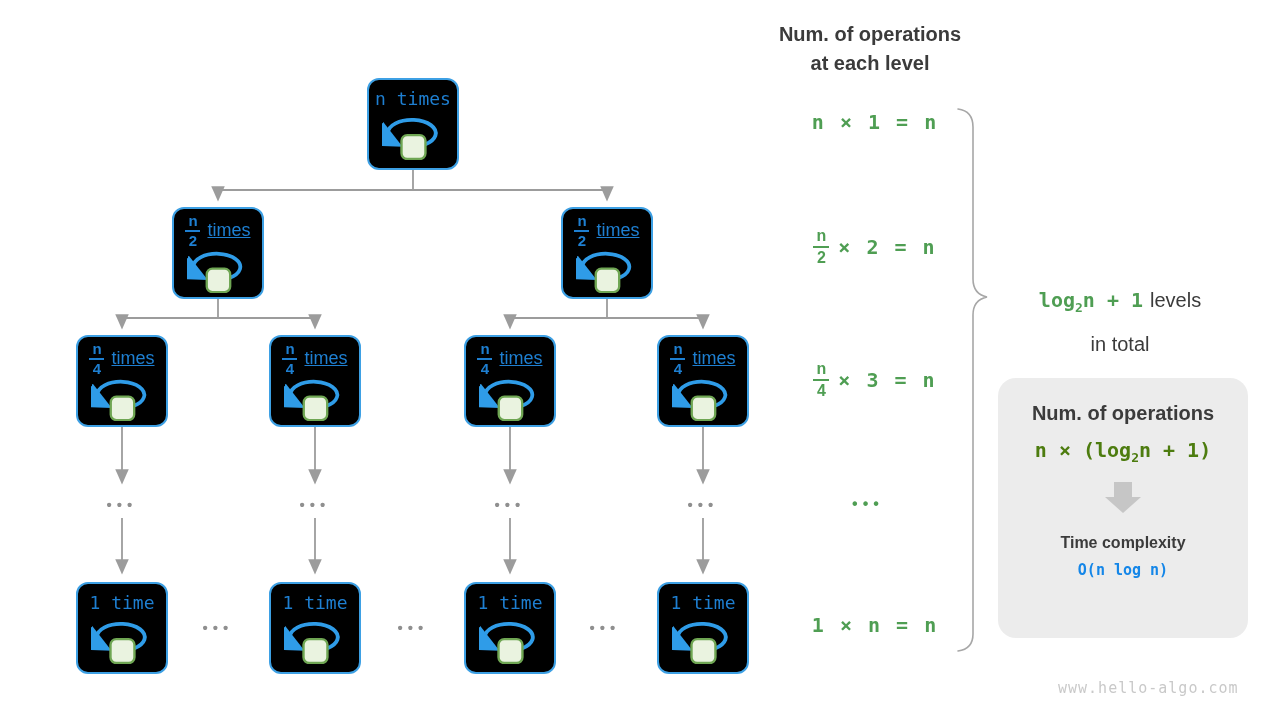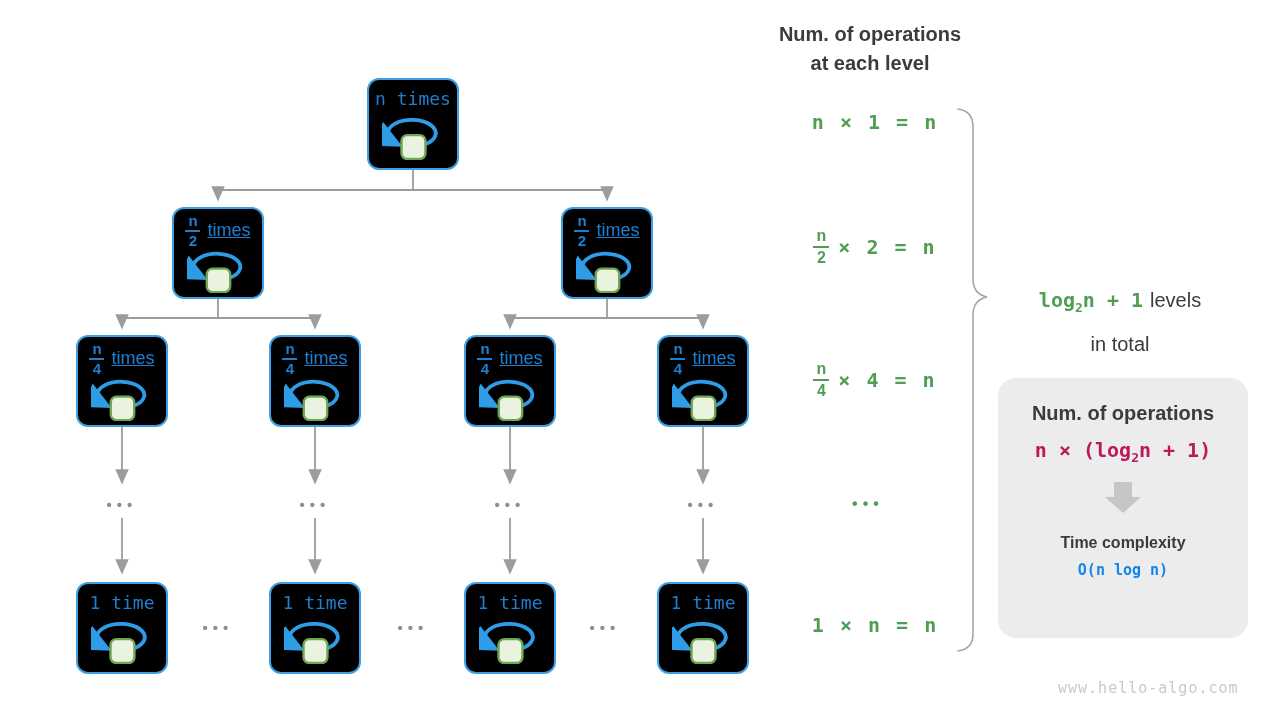--- a/index.html
+++ b/index.html
@@ -49,21 +49,21 @@
   .brace-label sub { font-size:13px; }
   .brace-label .suffix { margin-left:7px; }
 
   
   .panel {
     position:absolute; left:998px; top:378px; width:250px; height:260px;
     background:#ececec; border-radius:18px; z-index:1;
     display:flex; flex-direction:column; align-items:center;
   }
   .panel-title { margin-top:24px; font-size:20px; font-weight:bold; color:#3b3b3b; }
-  .panel-formula { margin-top:13px; font-family:"DejaVu Sans Mono", monospace; font-weight:bold; font-size:20px; color:#be185d; }
+  .panel-formula { margin-top:13px; font-family:"DejaVu Sans Mono", monospace; font-weight:bold; font-size:20px; color:#4d7c0f; }
   .panel-formula sub { font-size:13px; }
   .block-arrow { margin-top:17px; display:flex; flex-direction:column; align-items:center; }
   .block-arrow .stem { width:18px; height:15px; background:#c6c6c6; }
   .block-arrow .head { width:0; height:0; border-left:18px solid transparent; border-right:18px solid transparent; border-top:16px solid #c6c6c6; }
   .panel-subtitle { margin-top:21px; font-size:16px; font-weight:bold; color:#3b3b3b; }
   .panel-complexity { margin-top:9px; font-family:"DejaVu Sans Mono", monospace; font-weight:bold; font-size:15px; color:#1486e8; }
 
   .watermark { position:absolute; left:1058px; top:679px; font-family:"DejaVu Sans Mono", monospace; font-size:15px; color:#c9c9c9; letter-spacing:1px; }
 </style>
 </head>
@@ -259,21 +259,21 @@
         <span class="den">2</span>
       </span>
     <span class="eq-mono">× 2 = n</span>
   </div>
   <div class="eq-row" style="top:361px">
     <span class="eq-frac">
         <span class="num">n</span>
         <span class="bar"></span>
         <span class="den">4</span>
       </span>
-    <span class="eq-mono">× 4 = n</span>
+    <span class="eq-mono">× 3 = n</span>
   </div>
   <span class="dots green" style="left:836px;top:496px">•••</span>
   <div class="eq-row" style="top:613px">
     <span class="eq-mono">1 × n = n</span>
   </div>
 
   <div class="brace-label">
     <div>
       <span class="formula"><span>log</span><sub>2</sub><span>n + 1</span></span><span class="suffix">levels</span>
     </div>

